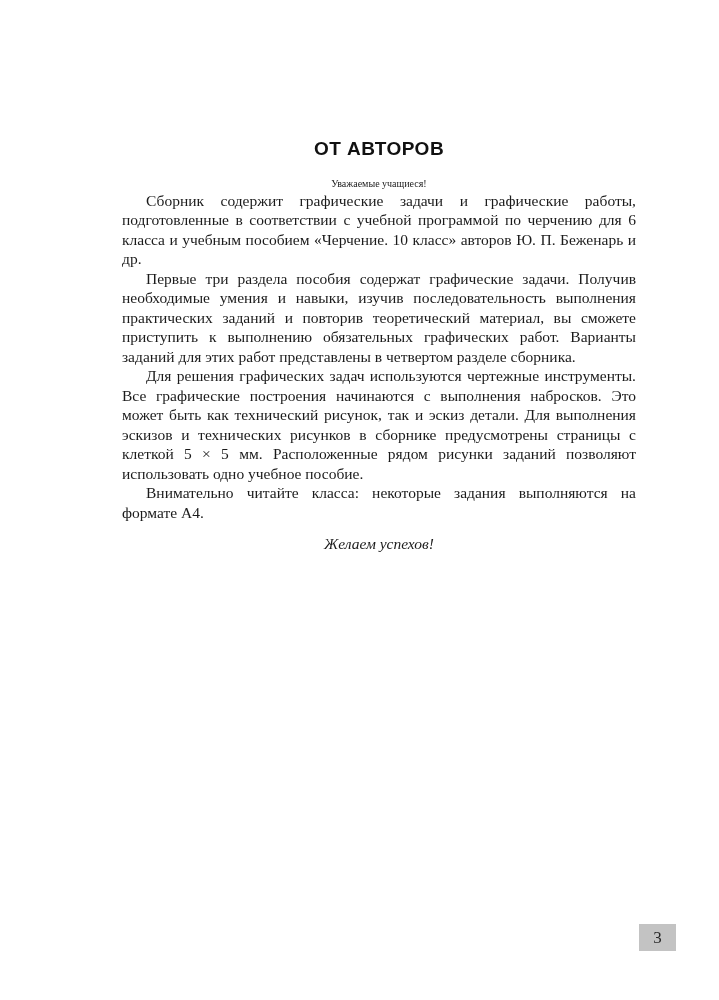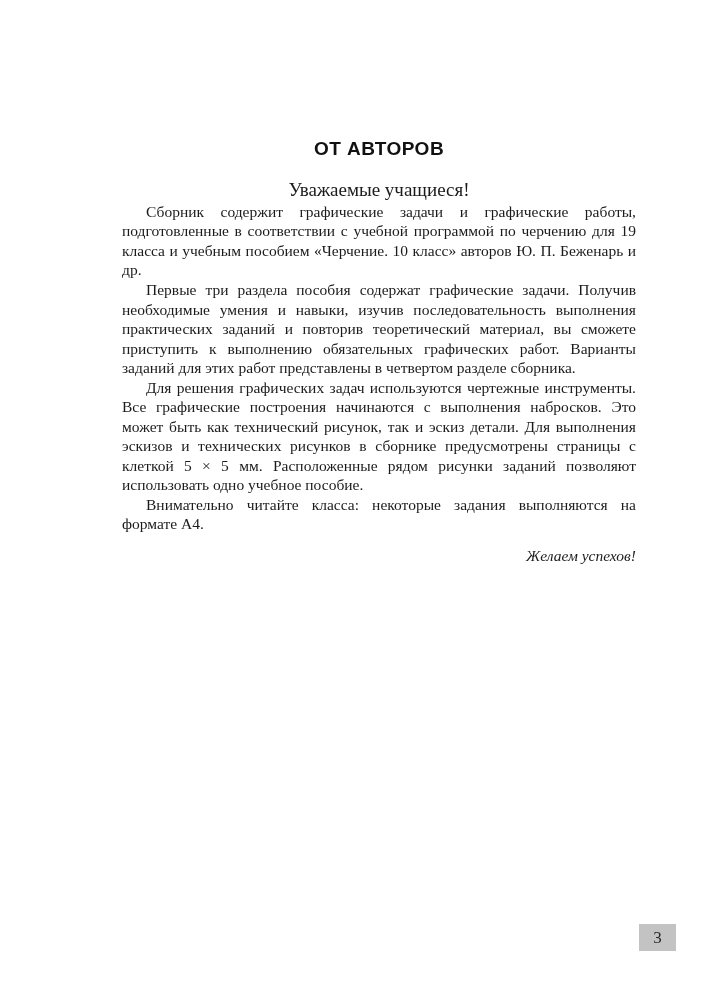--- a/index.html
+++ b/index.html
@@ -27,35 +27,35 @@
     font-family: "Liberation Sans", sans-serif;
     font-weight: bold;
     font-size: 19px;
     letter-spacing: 0.5px;
     text-align: center;
     margin: 0 0 18px 0;
     color: #111111;
   }
   .greeting {
     text-align: center;
-    font-size: 19px;
+    font-size: 10px;
     line-height: 1.26;
     margin: 0;
   }
   p.body-par {
     margin: 0;
     font-size: 15.5px;
     line-height: 1.26;
     text-align: justify;
     text-indent: 24px;
     hyphens: auto;
   }
   .signoff {
     margin-top: 12px;
-    text-align: right;
+    text-align: center;
     font-style: italic;
     font-size: 15.5px;
     line-height: 1.26;
   }
   .page-num {
     position: absolute;
     right: 61px;
     bottom: 49px;
     width: 37px;
     height: 27px;
@@ -68,21 +68,21 @@
     font-family: "Liberation Serif", serif;
   }
 </style>
 </head>
 <body>
 
 <div class="page">
   <div class="content">
     <h1 class="title">ОТ АВТОРОВ</h1>
     <div class="greeting">Уважаемые учащиеся!</div>
-    <p class="body-par">Сборник содержит графические задачи и графические работы, подготовленные в соответствии с учебной программой по черчению для 19 класса и учебным пособием «Черчение. 10 класс» авторов Ю. П. Беженарь и др.</p>
+    <p class="body-par">Сборник содержит графические задачи и графические работы, подготовленные в соответствии с учебной программой по черчению для 6 класса и учебным пособием «Черчение. 10 класс» авторов Ю. П. Беженарь и др.</p>
     <p class="body-par">Первые три раздела пособия содержат графические задачи. Получив необходимые умения и навыки, изучив последовательность выполнения практических заданий и повторив теоретический материал, вы сможете приступить к выполнению обязательных графических работ. Варианты заданий для этих работ представлены в четвертом разделе сборника.</p>
     <p class="body-par">Для решения графических задач используются чертежные инструменты. Все графические построения начинаются с выполнения набросков. Это может быть как технический рисунок, так и эскиз детали. Для выполнения эскизов и технических рисунков в сборнике предусмотрены страницы с клеткой 5 × 5 мм. Расположенные рядом рисунки заданий позволяют использовать одно учебное пособие.</p>
     <p class="body-par">Внимательно читайте класса: некоторые задания выполняются на формате А4.</p>
     <div class="signoff">Желаем успехов!</div>
   </div>
   <div class="page-num">
     <span>3</span>
   </div>
 </div>
 

